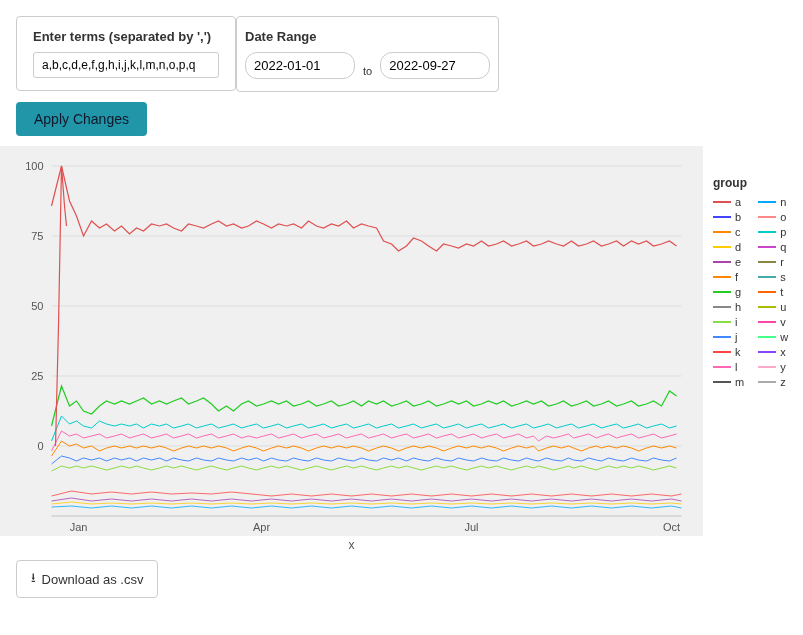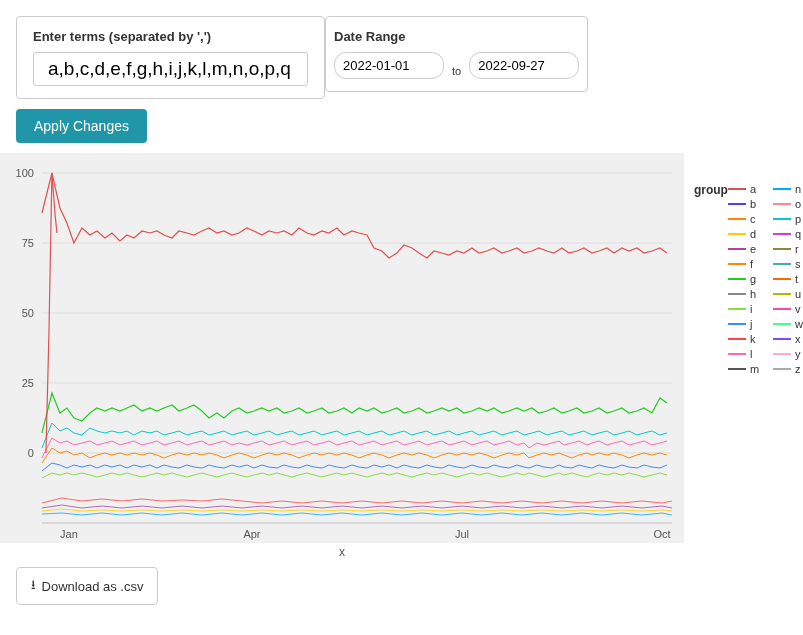--- a/index.html
+++ b/index.html
@@ -1,30 +1,30 @@
 <!DOCTYPE html>
 <html><head>
   <meta charset="utf-8">
   <style>
     * { box-sizing: border-box; margin: 0; padding: 0; }
     body { font-family: Arial, sans-serif; background: #fff; font-size: 13px; color: #333; width: 803px; min-height: 635px; overflow-x: hidden; }
     .top-controls { display: flex; padding: 16px 16px 10px 16px; align-items: flex-start; }
     .control-box { border: 1px solid #ccc; border-radius: 4px; padding: 12px 16px; min-width: 220px; }
     .control-box label { display: block; font-weight: bold; font-size: 13px; margin-bottom: 8px; }
-    .control-box input { border: 1px solid #ccc; border-radius: 3px; padding: 5px 14px; font-size: 19px; width: 100%; }
+    .control-box input { border: 1px solid #ccc; border-radius: 3px; padding: 5px 8px; font-size: 12px; width: 100%; }
     .date-range-box { border: 1px solid #ccc; border-radius: 4px; padding: 12px 8px; }
     .date-range-box label { display: block; font-weight: bold; font-size: 13px; margin-bottom: 8px; }
     .date-inputs { display: flex; align-items: center; gap: 8px; }
     .date-inputs input { border: 1px solid #ccc; border-radius: 12px; padding: 5px 8px; font-size: 13px; width: 110px; }
     .date-inputs span { font-size: 11px; margin-top: 11px; }
-    .apply-btn { display: block; margin: 0 24px 10px 16px; background: #2196a8; color: #ffffff; border: none; border-radius: 4px; padding: 9px 18px; font-size: 14px; cursor: pointer; }
+    .apply-btn { display: block; margin: 0 24px 10px 16px; background: #2196a8; color: #0f172a; border: none; border-radius: 4px; padding: 9px 18px; font-size: 14px; cursor: pointer; }
     .chart-area { display: flex; padding: 0 0; align-items: flex-start; }
     .y-axis-label { position: absolute; left: -18px; top: 50%; transform: translateY(-50%) rotate(-90deg); font-size: 12px; color: #555; }
     .x-axis-label { text-align: center; font-size: 12px; color: #555; margin-top: 2px; }
-    .legend { display: flex; padding-top: 30px; min-width: 90px; }
+    .legend { display: flex; flex-direction: column; padding-top: 30px; min-width: 90px; }
     .legend-title { font-size: 12px; font-weight: bold; margin-bottom: 6px; }
     .legend-cols { display: flex; gap: 14px; }
     .legend-col { display: flex; flex-direction: column; gap: 3px; }
     .legend-item { display: flex; align-items: center; gap: 4px; font-size: 11px; }
     .legend-line { width: 18px; height: 2px; display: inline-block; }
     .download-btn { display: inline-flex; align-items: center; gap: 6px; margin: 8px 16px; border: 1px solid #ccc; border-radius: 4px; padding: 7px 14px; font-size: 13px; cursor: pointer; background: #fff; color: #333; }
     svg { display: block; }
     .chart-wrapper { position: relative; width: 100%; height: 390px; }
   </style>
 </head>

